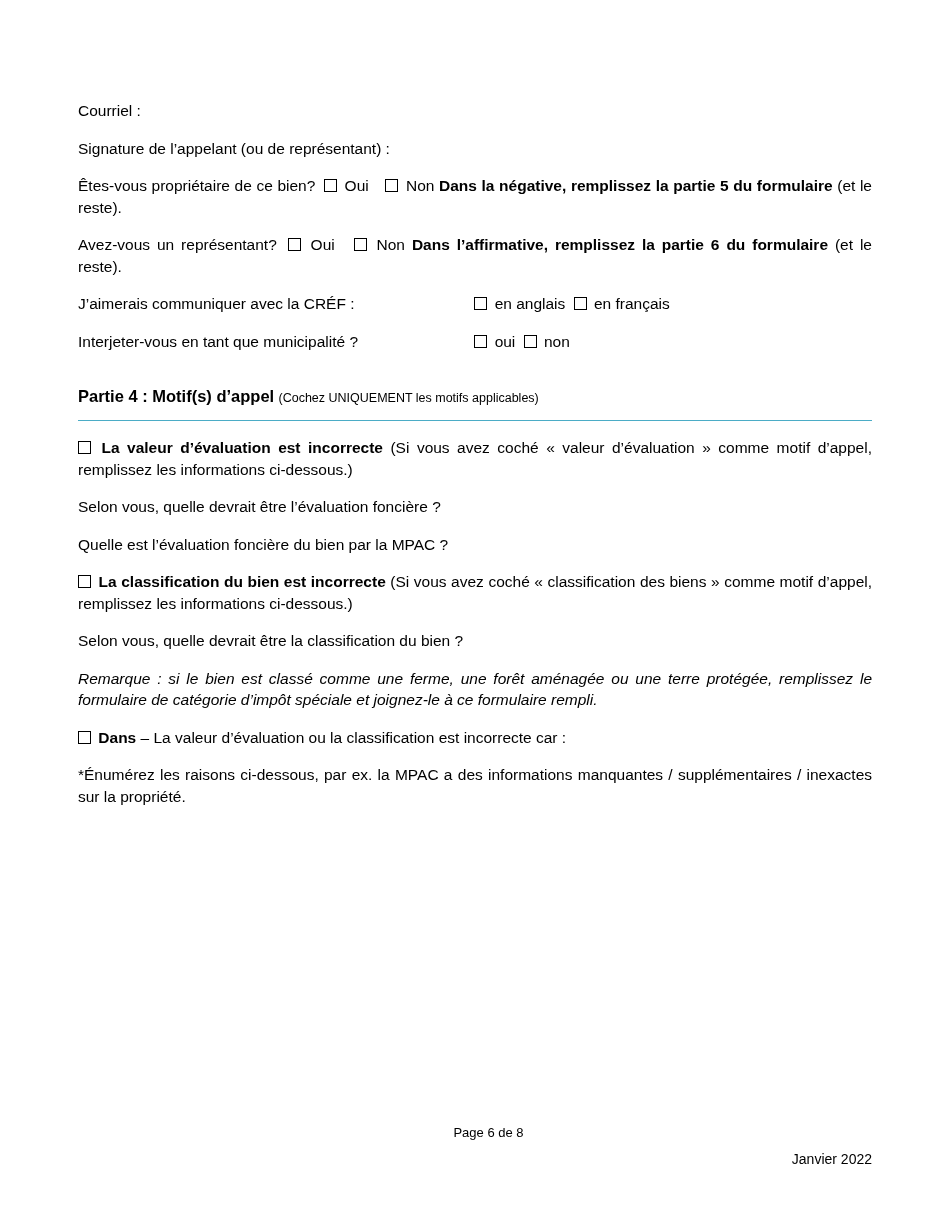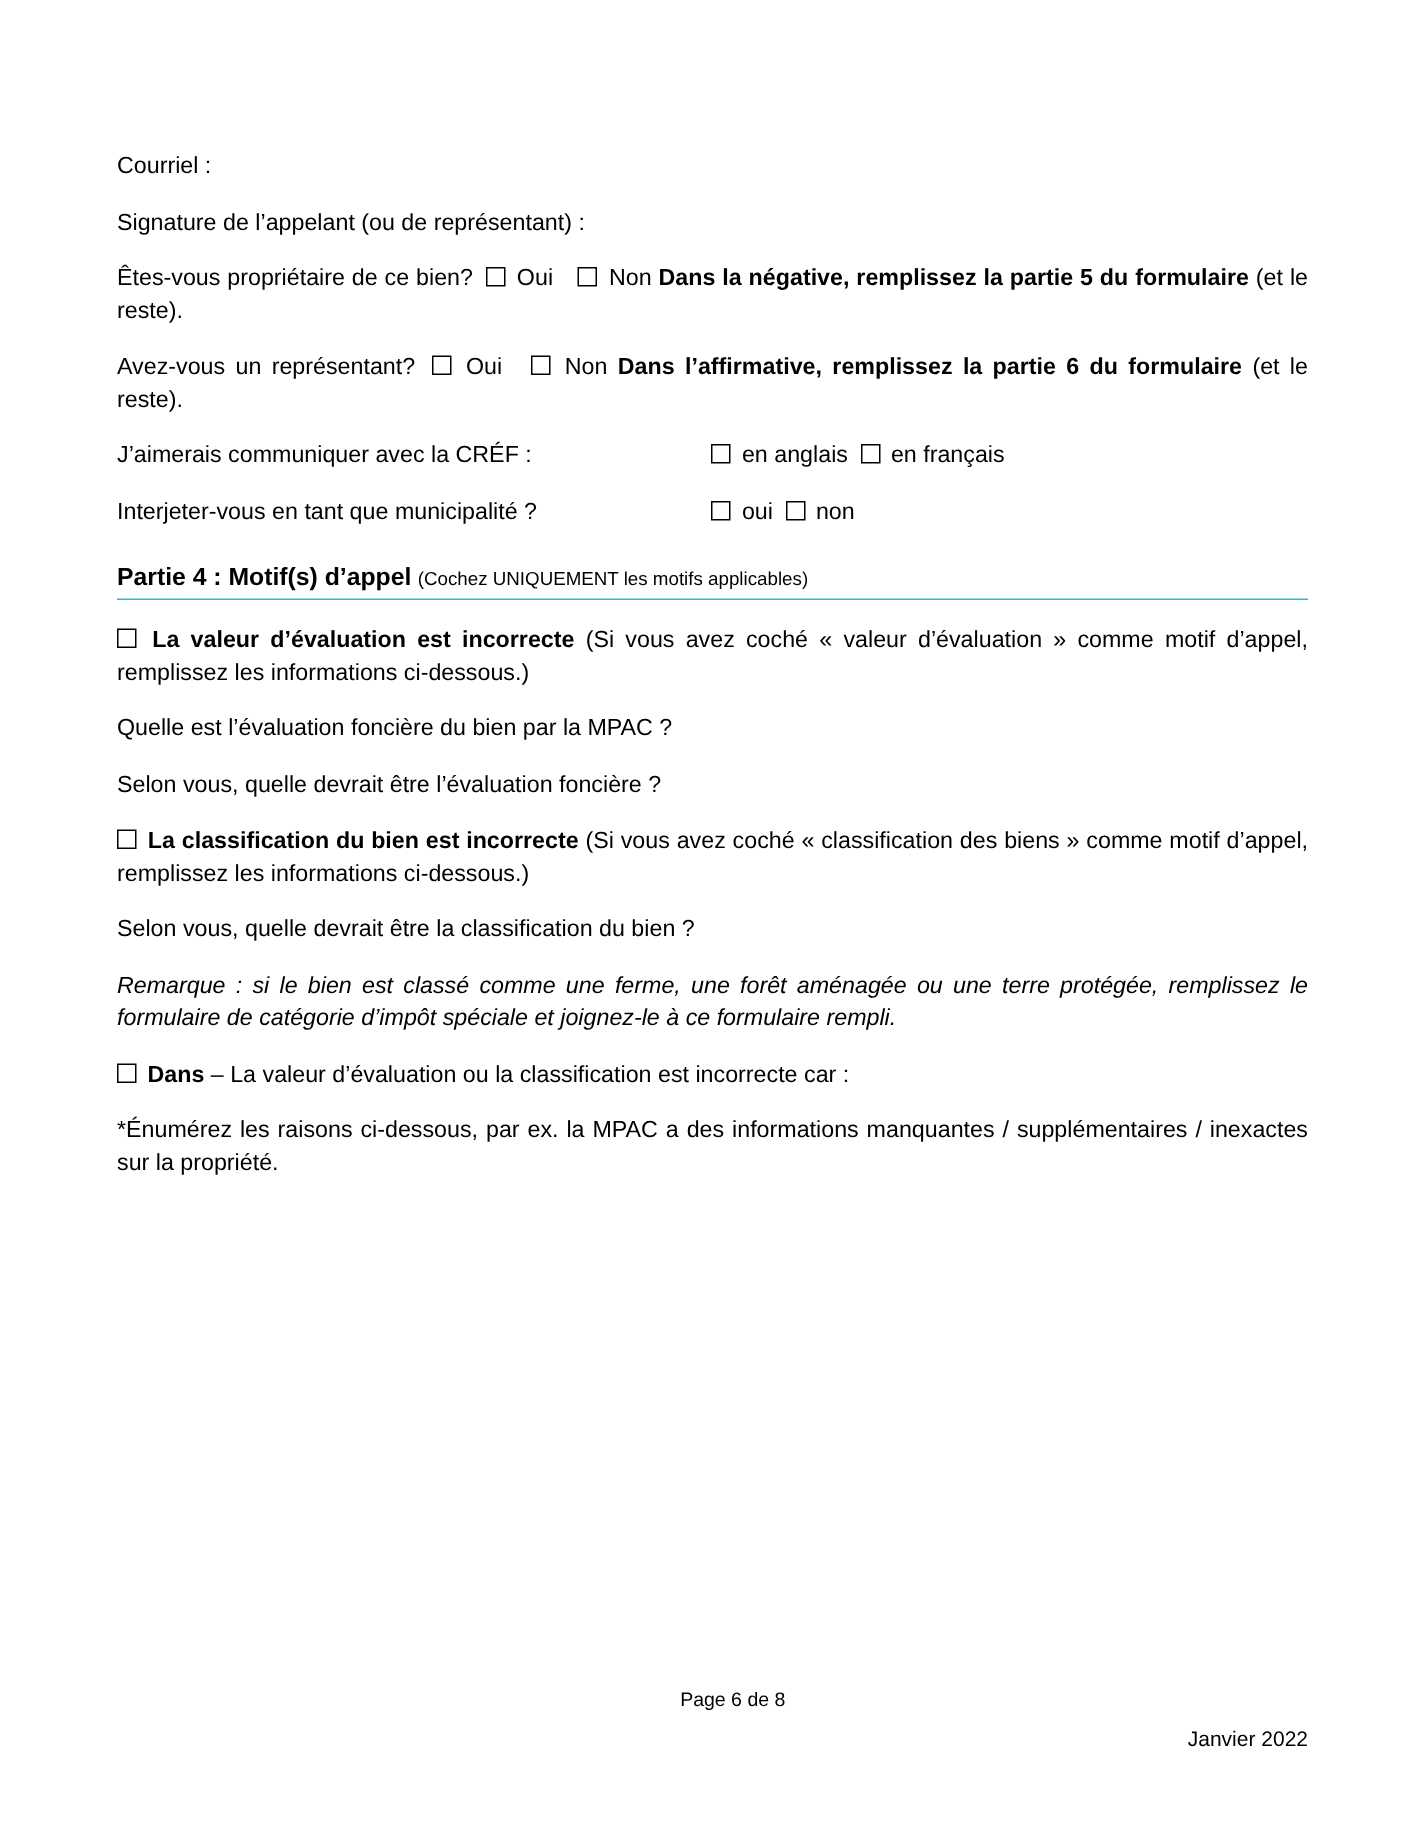--- a/index.html
+++ b/index.html
@@ -37,22 +37,22 @@
     vertical-align: -1px;
     margin: 0 3px 0 4px;
     box-sizing: content-box;
   }
   .checkbox.gap { margin-left: 12px; }
   .tab-label {
     display: inline-block;
     width: 388px;
   }
   .part-heading {
-    margin: 22px 0 15px 0;
-    padding-bottom: 2px;
+    margin: 33px 0 15px 0;
+    padding-bottom: 12px;
     border-bottom: 1px solid var(--heading_rule, #4BACC6);
   }
   .part-heading .title {
     font-weight: bold;
     font-size: 16.5px;
   }
   .part-heading .subtitle {
     font-size: 12.5px;
     font-weight: normal;
   }
@@ -126,23 +126,23 @@
     <span class="title">Partie 4 : Motif(s) d’appel</span>
     <span class="subtitle">(Cochez UNIQUEMENT les motifs applicables)</span>
   </div>
 
   <p class="para justify">
     <span class="checkbox" style="margin-left:0;"></span>
     <b>La valeur d’évaluation est incorrecte</b>
     <span>(Si vous avez coché « valeur d’évaluation » comme motif d’appel, remplissez les informations ci-dessous.)</span>
   </p>
 
+  <p class="para">Selon vous, quelle devrait être l’évaluation foncière ?</p>
+
   <p class="para">Quelle est l’évaluation foncière du bien par la MPAC ?</p>
-
-  <p class="para">Selon vous, quelle devrait être l’évaluation foncière ?</p>
 
   <p class="para justify">
     <span class="checkbox" style="margin-left:0;"></span>
     <b>La classification du bien est incorrecte</b>
     <span>(Si vous avez coché « classification des biens » comme motif d’appel, remplissez les informations ci-dessous.)</span>
   </p>
 
 
   <p class="para">Selon vous, quelle devrait être la classification du bien ?</p>
 

